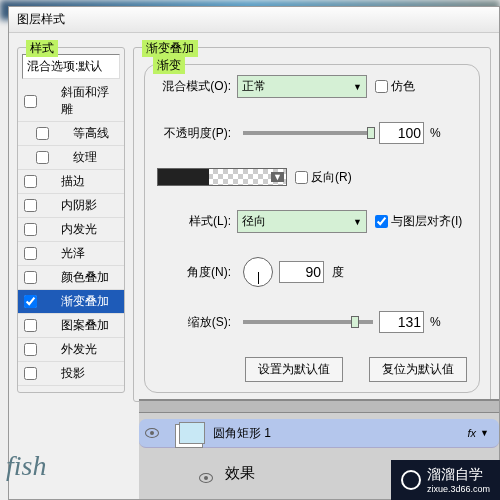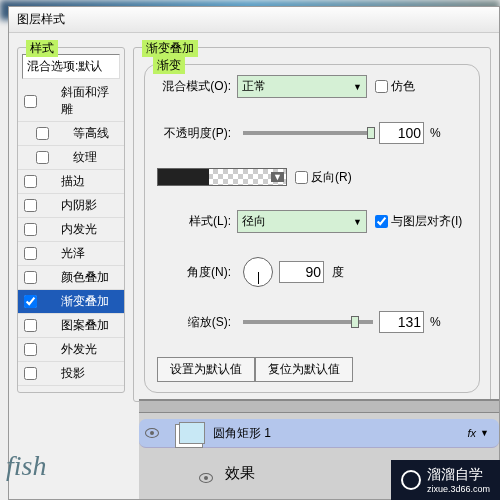--- a/index.html
+++ b/index.html
@@ -35,21 +35,21 @@
   .slider-thumb { position: absolute; top: -4px; width: 8px; height: 12px; background: #d5f0d5; border: 1px solid #666; }
   
   .num-input { width: 45px; padding: 2px; border: 1px solid #888; text-align: right; font-size: 14px; }
   
   .gradient-preview { width: 130px; height: 18px; border: 1px solid #666; background: linear-gradient(90deg, #222 0%, #222 40%, transparent 40%), repeating-conic-gradient(#ccc 0 25%, #fff 0 50%) 0 0/10px 10px; display: flex; justify-content: flex-end; align-items: center; padding-right: 2px; cursor: pointer; }
   .grad-arrow { color: #fff; font-size: 9px; background: #666; padding: 0 2px; }
   
   .angle-dial { width: 30px; height: 30px; border: 1px solid #666; border-radius: 50%; background: #fff; position: relative; margin: 0 6px; }
   .angle-dial::after { content: ''; position: absolute; left: 50%; top: 50%; width: 1px; height: 12px; background: #000; transform-origin: top; transform: rotate(0deg); }
   
-  .btn-row { display: flex; justify-content: flex-start; gap: 0; margin-top: 12px; }
+  .btn-row { display: flex; justify-content: flex-end; gap: 26px; margin-top: 12px; }
   .btn { padding: 3px 12px; font-size: 12px; background: #f5f5f5; border: 1px solid #888; cursor: pointer; }
   
   .checkbox-unit { display: flex; align-items: center; margin-left: 8px; }
   .checkbox-unit input { margin-right: 3px; }
   
   .layers-panel { position: absolute; bottom: 0; left: 130px; right: 0; height: 100px; background: #d0d0d0; border-top: 2px solid #888; }
   .layer-row { display: flex; align-items: center; padding: 3px 6px; font-size: 12px; background: #d0d9f0; border-bottom: 1px solid #aac; border-radius: 7px; }
   .layer-row.main-layer { background: #b4c6ec; }
   .layer-sub { padding-left: 60px; font-size: 15px; display: flex; align-items: flex-end; padding-top: 16px; padding-bottom: 2px; }
   .eye { width: 14px; height: 10px; border: 1px solid #666; border-radius: 50%; margin-right: 12px; position: relative; }

